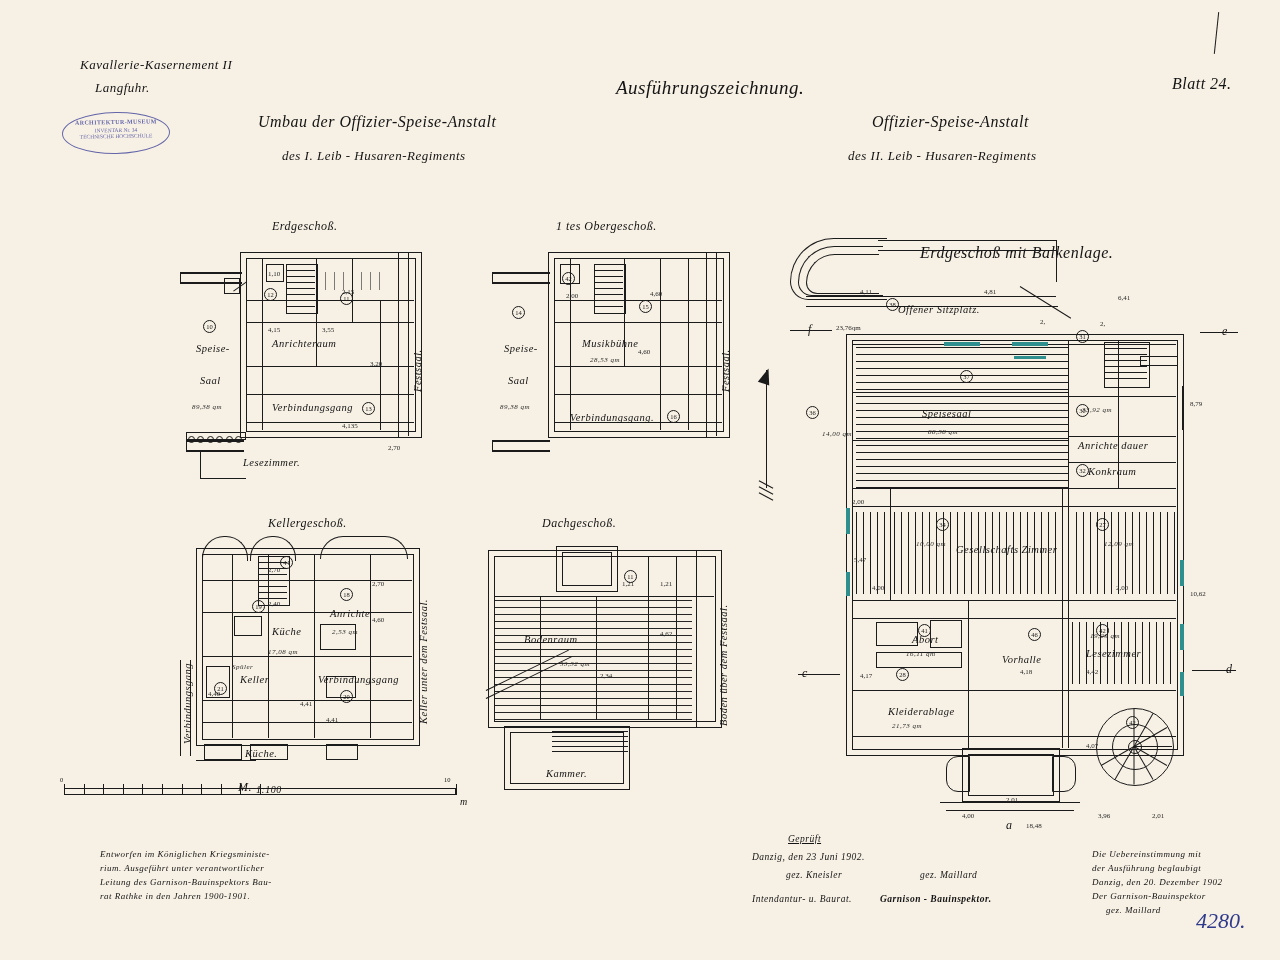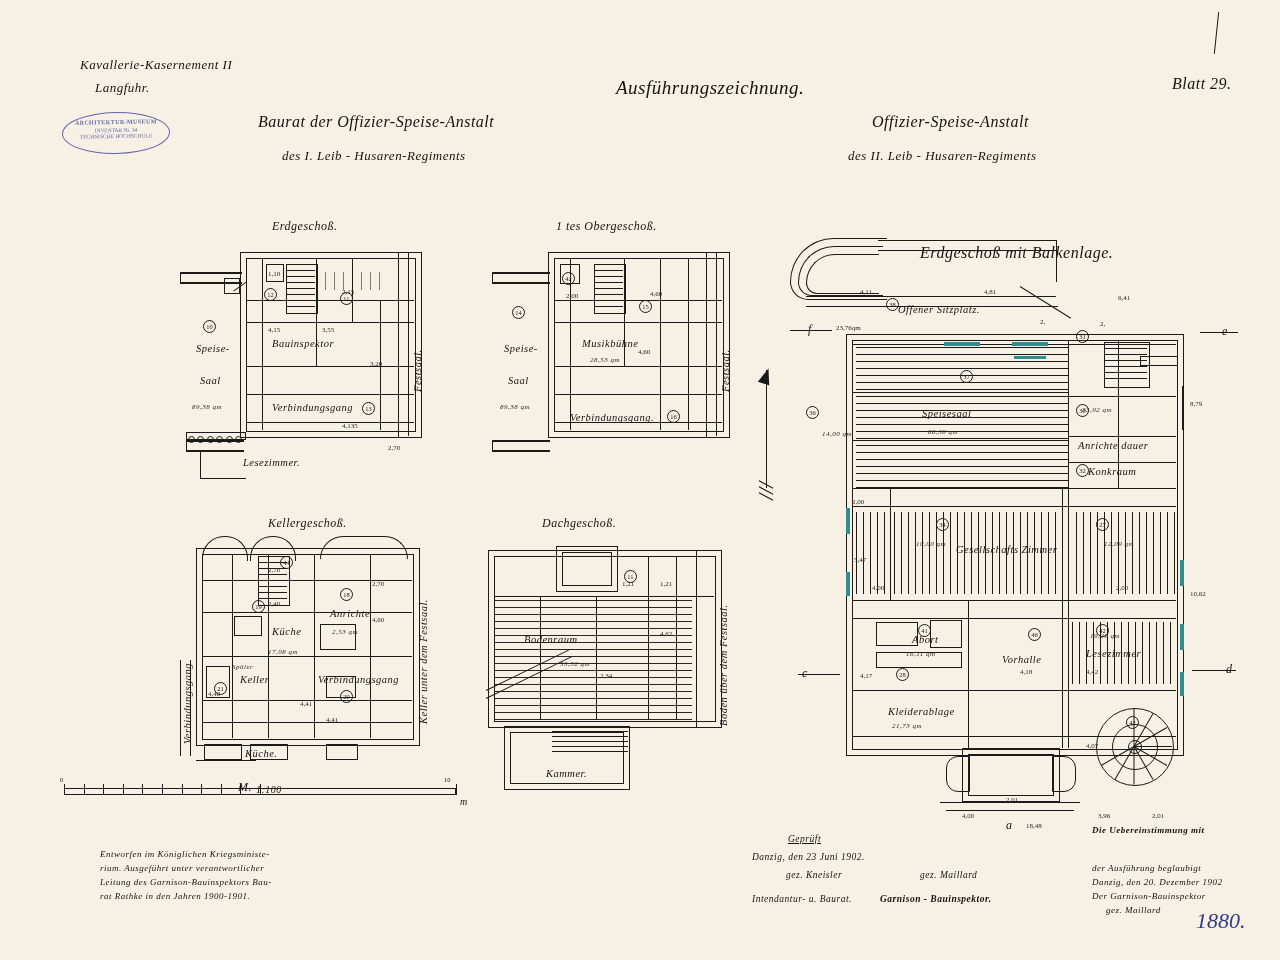--- a/index.html
+++ b/index.html
@@ -72,23 +72,23 @@
 </style>
 </head>
 <body>
 
 <div class="sheet">
 
   <div class="t hand ttl-sm" style="left:80px;top:57px;">Kavallerie-Kasernement II</div>
   <div class="t hand ttl-sm" style="left:95px;top:80px;">Langfuhr.</div>
 
   <div class="t hand ttl-lg" style="left:616px;top:77px;">Ausführungszeichnung.</div>
-  <div class="t hand ttl-md" style="left:1172px;top:75px;">Blatt 29.</div>
-
-  <div class="t hand ttl-md" style="left:258px;top:113px;">Baurat der Offizier-Speise-Anstalt</div>
+  <div class="t hand ttl-md" style="left:1172px;top:75px;">Blatt 24.</div>
+
+  <div class="t hand ttl-md" style="left:258px;top:113px;">Umbau der Offizier-Speise-Anstalt</div>
   <div class="t hand ttl-sm" style="left:282px;top:148px;">des I. Leib - Husaren-Regiments</div>
 
   <div class="t hand ttl-md" style="left:872px;top:113px;">Offizier-Speise-Anstalt</div>
   <div class="t hand ttl-sm" style="left:848px;top:148px;">des II. Leib - Husaren-Regiments</div>
 
   <div class="stamp" style="left:62px;top:112px;">
     <b>ARCHITEKTUR-MUSEUM</b><br>
     <span>INVENTAR Nr. 34</span><br>
     <span>TECHNISCHE HOCHSCHULE</span>
   </div>
@@ -146,21 +146,21 @@
     <div class="rect" style="left:186px;top:432px;width:58px;height:6px;"></div>
     <div style="position:absolute;left:188px;top:436px;width:54px;height:6px;display:flex;justify-content:space-between;">
       <div class="dot" style="position:relative;width:5px;height:5px;"></div>
       <div class="dot" style="position:relative;width:5px;height:5px;"></div>
       <div class="dot" style="position:relative;width:5px;height:5px;"></div>
       <div class="dot" style="position:relative;width:5px;height:5px;"></div>
       <div class="dot" style="position:relative;width:5px;height:5px;"></div>
       <div class="dot" style="position:relative;width:5px;height:5px;"></div>
     </div>
 
-    <div class="t hand lbl" style="left:272px;top:338px;">Bauinspektor</div>
+    <div class="t hand lbl" style="left:272px;top:338px;">Anrichteraum</div>
     <div class="t hand lbl" style="left:196px;top:343px;">Speise-</div>
     <div class="t hand lbl" style="left:200px;top:375px;">Saal</div>
     <div class="t hand dim" style="left:192px;top:403px;">89,38 qm</div>
     <div class="t hand lbl" style="left:272px;top:402px;">Verbindungsgang</div>
     <div class="t hand lbl" style="left:412px;top:392px;transform:rotate(-90deg);transform-origin:left top;">Festsaal.</div>
     <div class="t hand lbl" style="left:243px;top:457px;">Lesezimmer.</div>
 
     <div class="t dim" style="left:268px;top:270px;">1,10</div>
     <div class="t dim" style="left:268px;top:326px;">4,15</div>
     <div class="t dim" style="left:322px;top:326px;">3,55</div>
@@ -523,21 +523,21 @@
   <div class="t hand capt" style="left:100px;top:876px;">Leitung des Garnison-Bauinspektors Bau-</div>
   <div class="t hand capt" style="left:100px;top:890px;">rat Rathke in den Jahren 1900-1901.</div>
 
   <div class="t hand sig" style="left:788px;top:832px;text-decoration:underline;">Geprüft</div>
   <div class="t hand sig" style="left:752px;top:850px;">Danzig, den 23 Juni 1902.</div>
   <div class="t hand sig" style="left:786px;top:868px;">gez. Kneisler</div>
   <div class="t hand sig" style="left:920px;top:868px;">gez. Maillard</div>
   <div class="t hand sig" style="left:752px;top:892px;">Intendantur- u. Baurat.</div>
   <div class="t hand sig" style="left:880px;top:892px;font-weight:bold;">Garnison - Bauinspektor.</div>
 
-  <div class="t hand capt" style="left:1092px;top:824px;font-weight:bold;">Die Uebereinstimmung mit</div>
+  <div class="t hand capt" style="left:1092px;top:848px;">Die Uebereinstimmung mit</div>
   <div class="t hand capt" style="left:1092px;top:862px;">der Ausführung beglaubigt</div>
   <div class="t hand capt" style="left:1092px;top:876px;">Danzig, den 20. Dezember 1902</div>
   <div class="t hand capt" style="left:1092px;top:890px;">Der Garnison-Bauinspektor</div>
   <div class="t hand capt" style="left:1106px;top:904px;">gez. Maillard</div>
 
-  <div class="num2373" style="left:1196px;top:908px;">1880.</div>
+  <div class="num2373" style="left:1196px;top:908px;">4280.</div>
 
 </div>
 
 </body></html>

